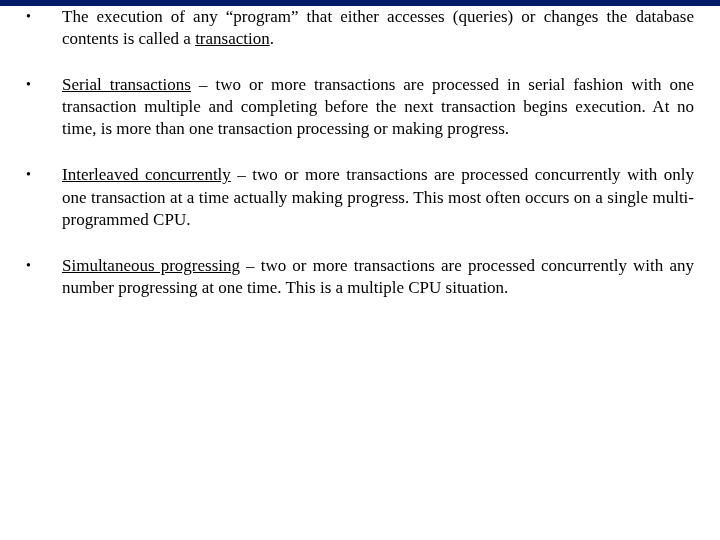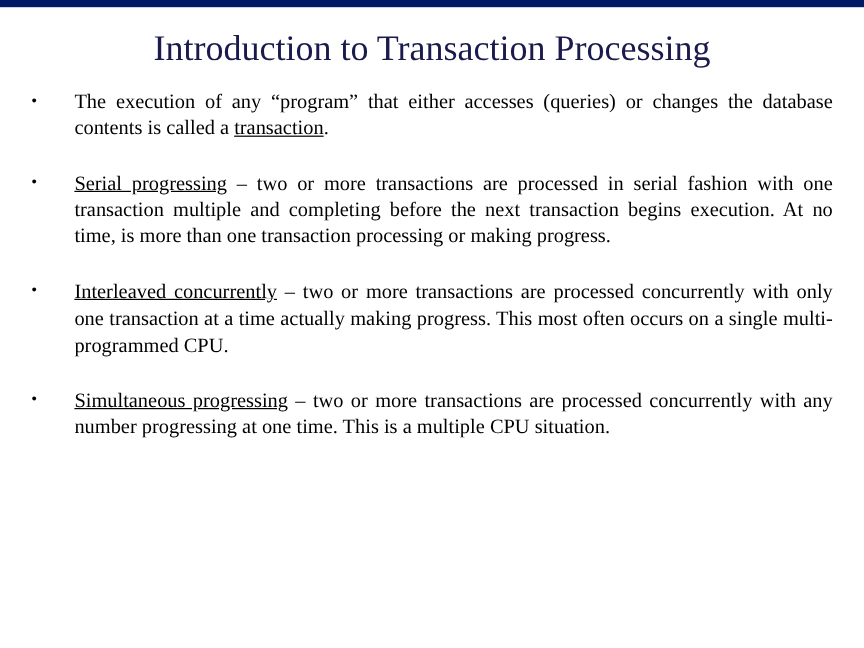--- a/index.html
+++ b/index.html
@@ -64,34 +64,33 @@
     right: 6px; bottom: 2px;
     width: 34px; height: 34px;
   }
   .logo svg { width: 34px; height: 34px; display: block; }
 </style>
 </head>
 <body>
 
 <div class="slide">
 
-  <h1 class="title">Introduction to Transaction Processing</h1>
 
   <div class="body">
     <ul class="bullets">
       <li>
         <span class="dot">•</span>
         <span class="txt">
           <span>The execution of any “program” that either accesses (queries) or changes the database contents is called a </span><span class="underline">transaction</span><span>.</span>
         </span>
       </li>
       <li>
         <span class="dot">•</span>
         <span class="txt">
-          <span></span><span class="underline">Serial progressing</span><span> – two or more transactions are processed in serial fashion with one transaction multiple and completing before the next transaction begins execution.  At no time, is more than one transaction processing or making progress.</span>
+          <span></span><span class="underline">Serial transactions</span><span> – two or more transactions are processed in serial fashion with one transaction multiple and completing before the next transaction begins execution.  At no time, is more than one transaction processing or making progress.</span>
         </span>
       </li>
       <li>
         <span class="dot">•</span>
         <span class="txt">
           <span></span><span class="underline">Interleaved concurrently</span><span> – two or more transactions are processed concurrently with only one transaction at a time actually making progress.  This most often occurs on a single multi-programmed CPU.</span>
         </span>
       </li>
       <li>
         <span class="dot">•</span>

